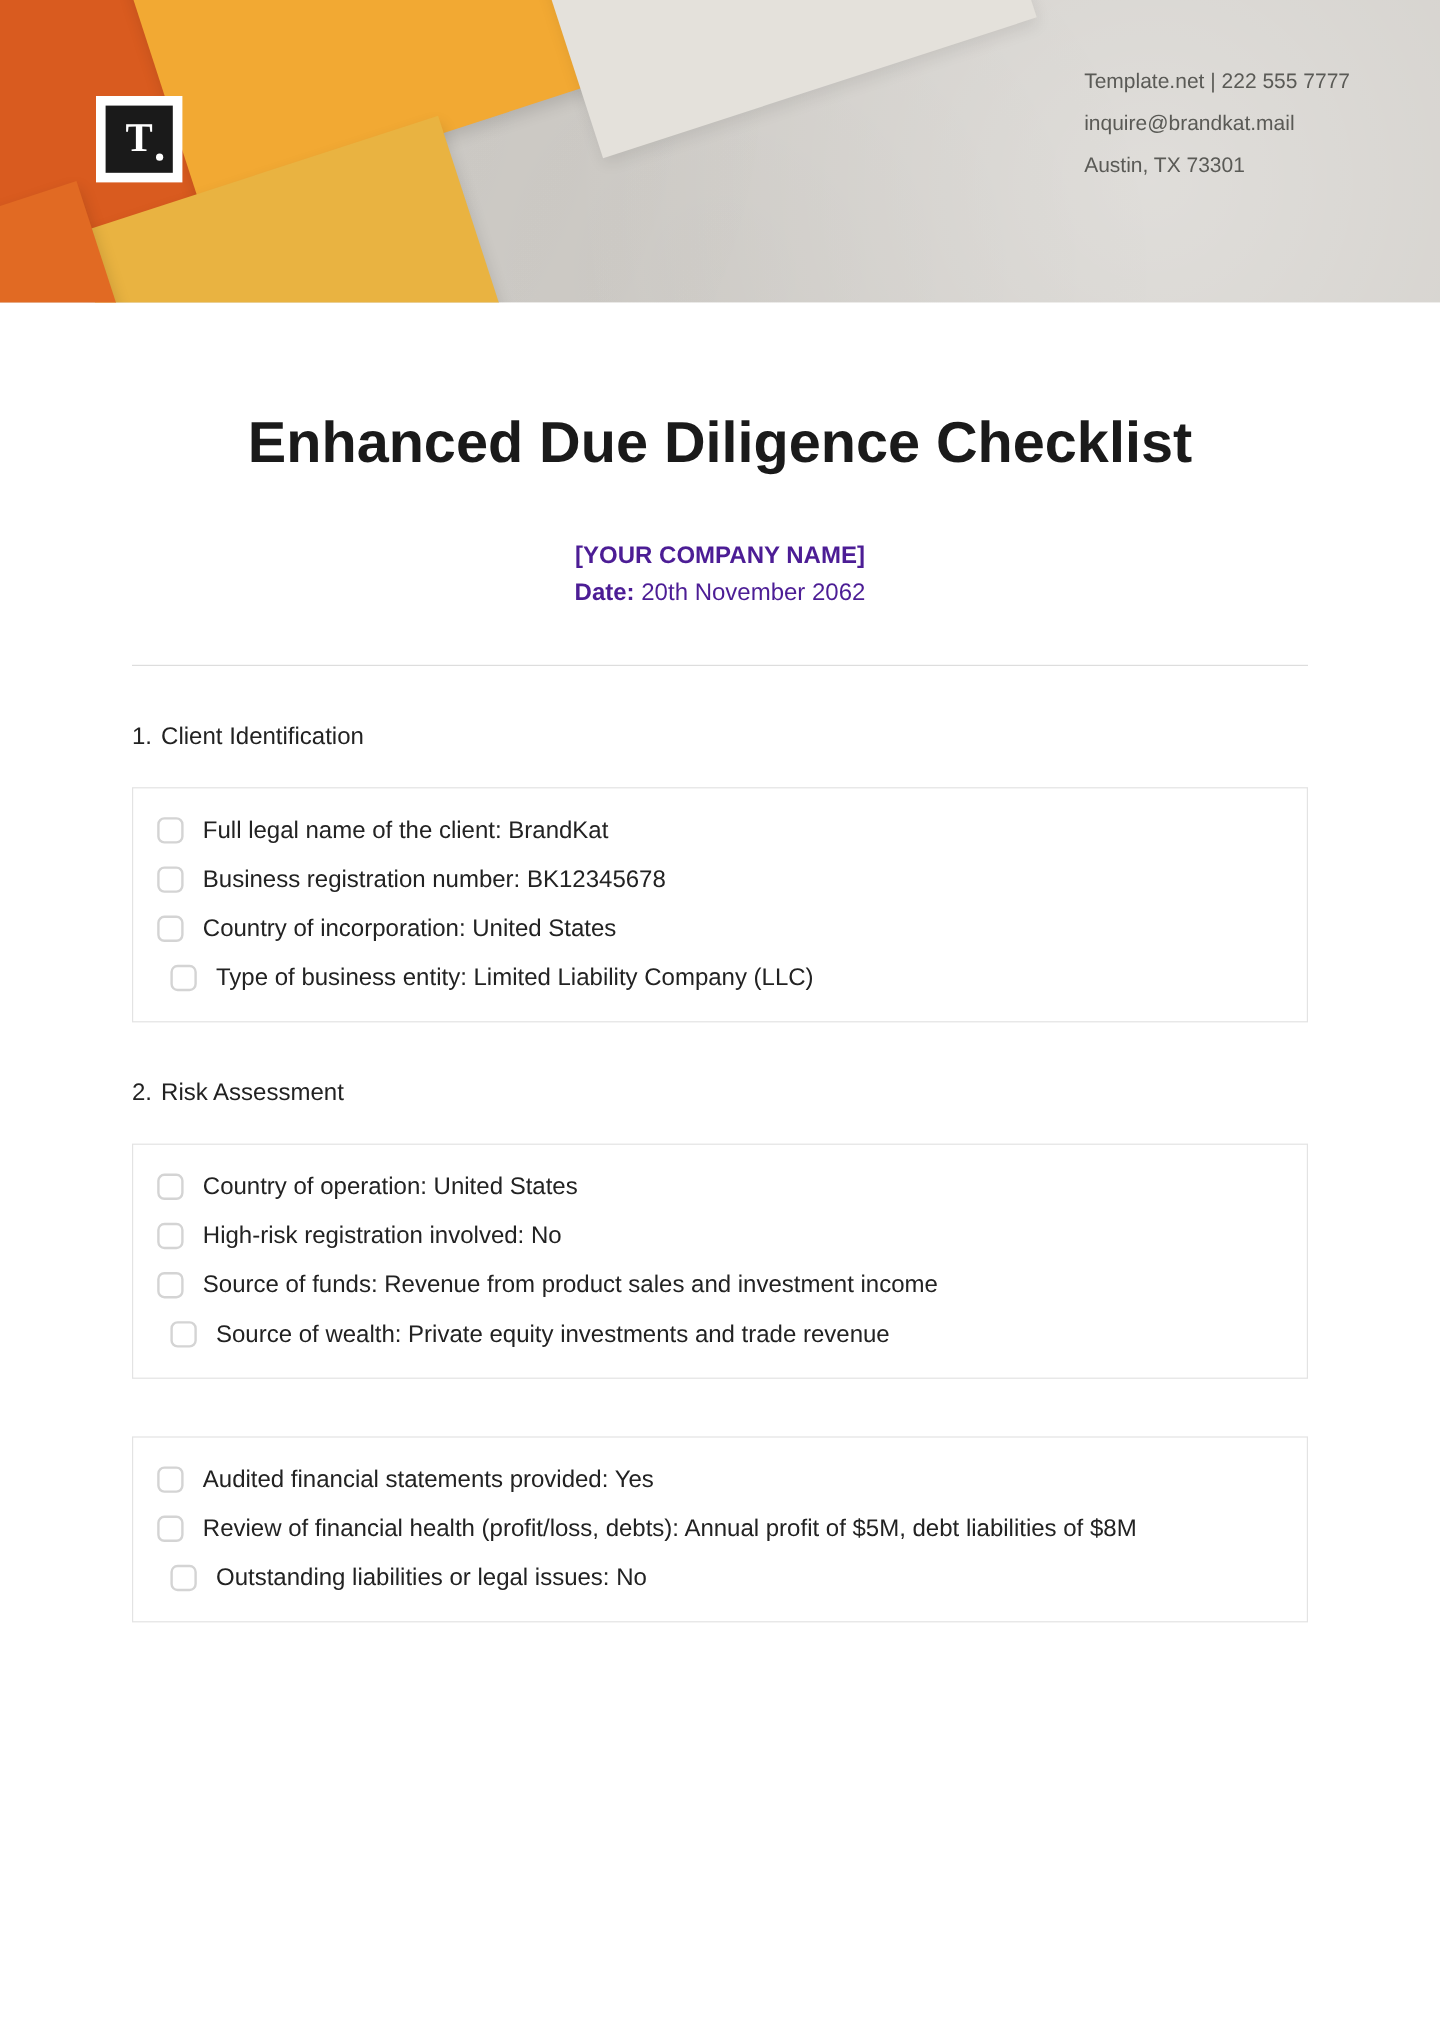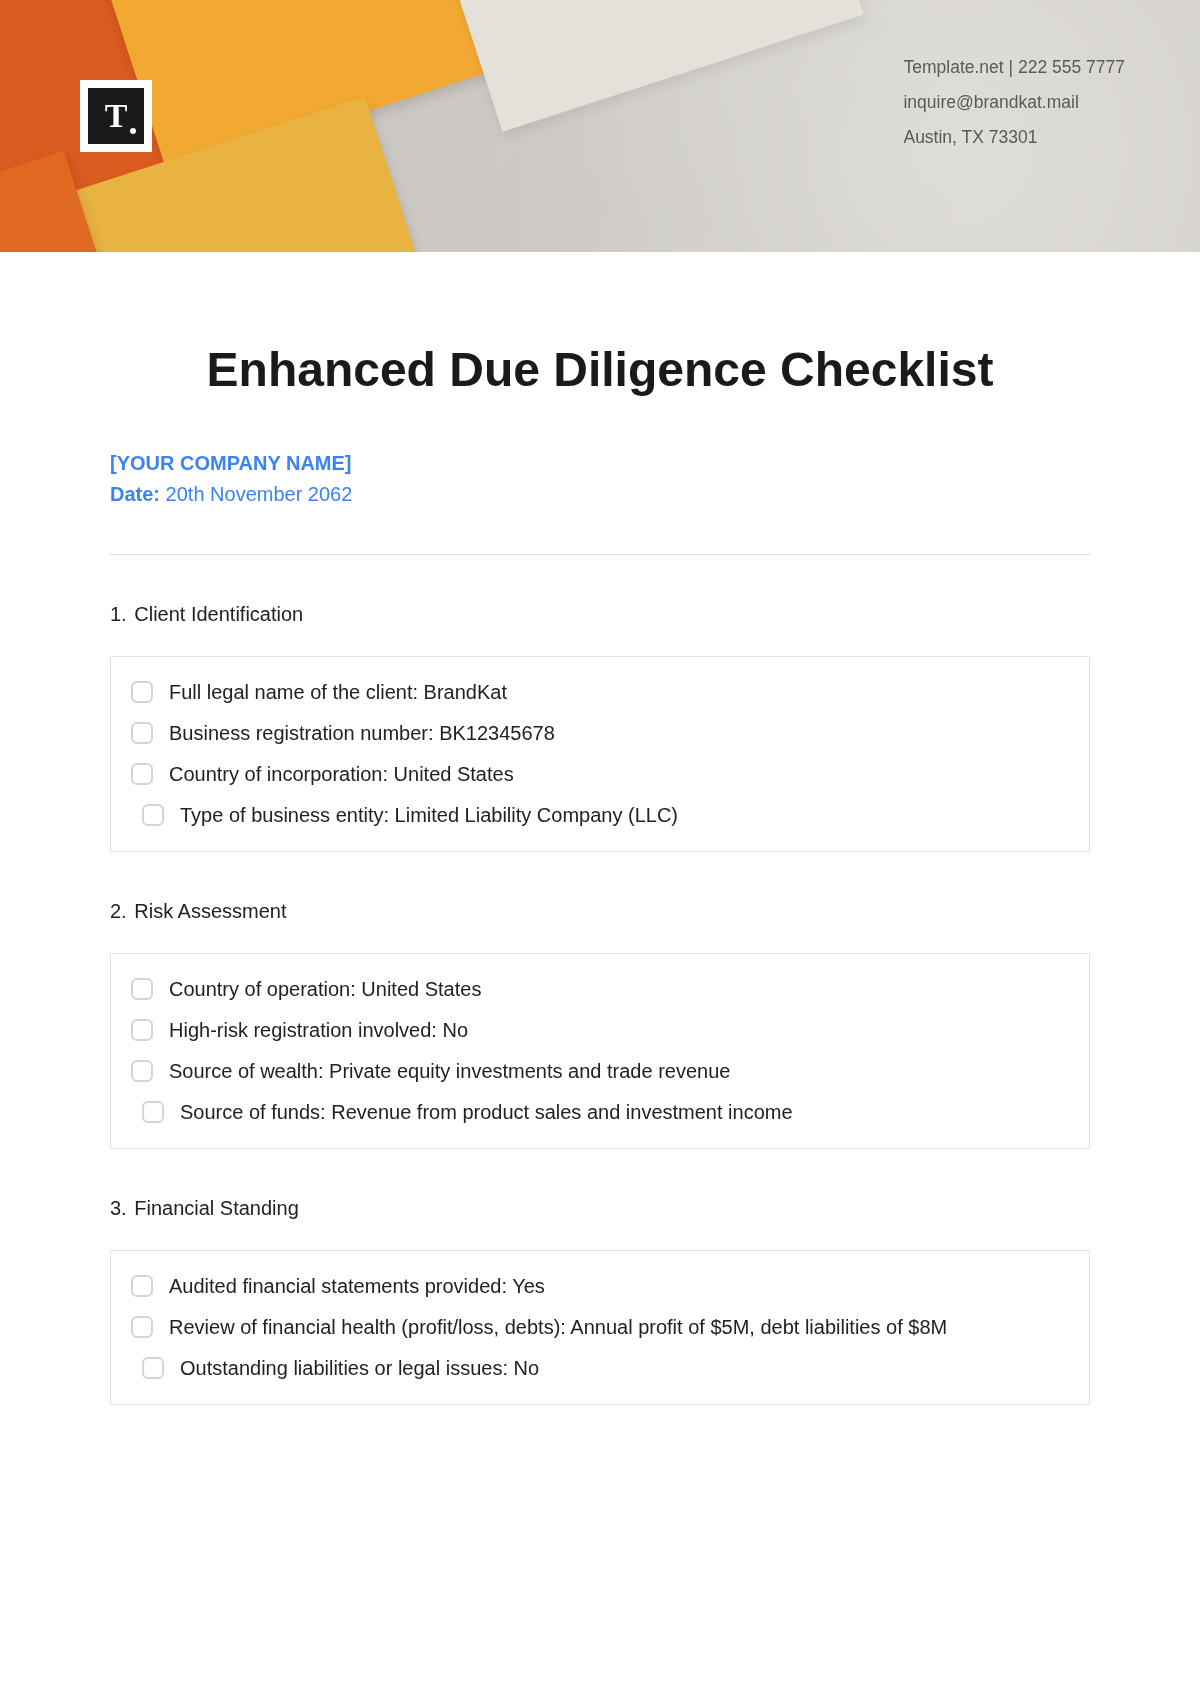--- a/index.html
+++ b/index.html
@@ -103,22 +103,23 @@
 }
 .title {
   text-align: center;
   font-size: 48px;
   font-weight: 700;
   color: #1a1a1a;
   margin-bottom: 55px;
 }
 .meta-line {
   font-size: 20px;
-  color: #3b82f6;
+  color: #4c1d95;
   margin-bottom: 8px;
+  text-align: center;
 }
 .meta-line strong { font-weight: 700; }
 .divider {
   border: none;
   border-top: 1px solid #ddd;
   margin: 48px 0 48px 0;
 }
 .section-heading {
   font-size: 20px;
   color: #222;
@@ -214,28 +215,27 @@
         <div class="check-item">
           <span class="checkbox"></span>
           <span class="check-text"><span class="label">Country of operation: </span><span class="value">United States</span></span>
         </div>
         <div class="check-item">
           <span class="checkbox"></span>
           <span class="check-text"><span class="label">High-risk registration involved: </span><span class="value">No</span></span>
         </div>
         <div class="check-item">
           <span class="checkbox"></span>
+          <span class="check-text"><span class="label">Source of funds: </span><span class="value">Revenue from product sales and investment income</span></span>
+        </div>
+        <div class="check-item">
+          <span class="checkbox"></span>
           <span class="check-text"><span class="label">Source of wealth: </span><span class="value">Private equity investments and trade revenue</span></span>
         </div>
-        <div class="check-item">
-          <span class="checkbox"></span>
-          <span class="check-text"><span class="label">Source of funds: </span><span class="value">Revenue from product sales and investment income</span></span>
-        </div>
       </div>
-      <div class="section-heading"><span class="num">3.</span> <span class="name"> Financial Standing</span></div>
       <div class="checklist-box">
         <div class="check-item">
           <span class="checkbox"></span>
           <span class="check-text"><span class="label">Audited financial statements provided: </span><span class="value">Yes</span></span>
         </div>
         <div class="check-item">
           <span class="checkbox"></span>
           <span class="check-text"><span class="label">Review of financial health (profit/loss, debts): </span><span class="value">Annual profit of $5M, debt liabilities of $8M</span></span>
         </div>
         <div class="check-item">

